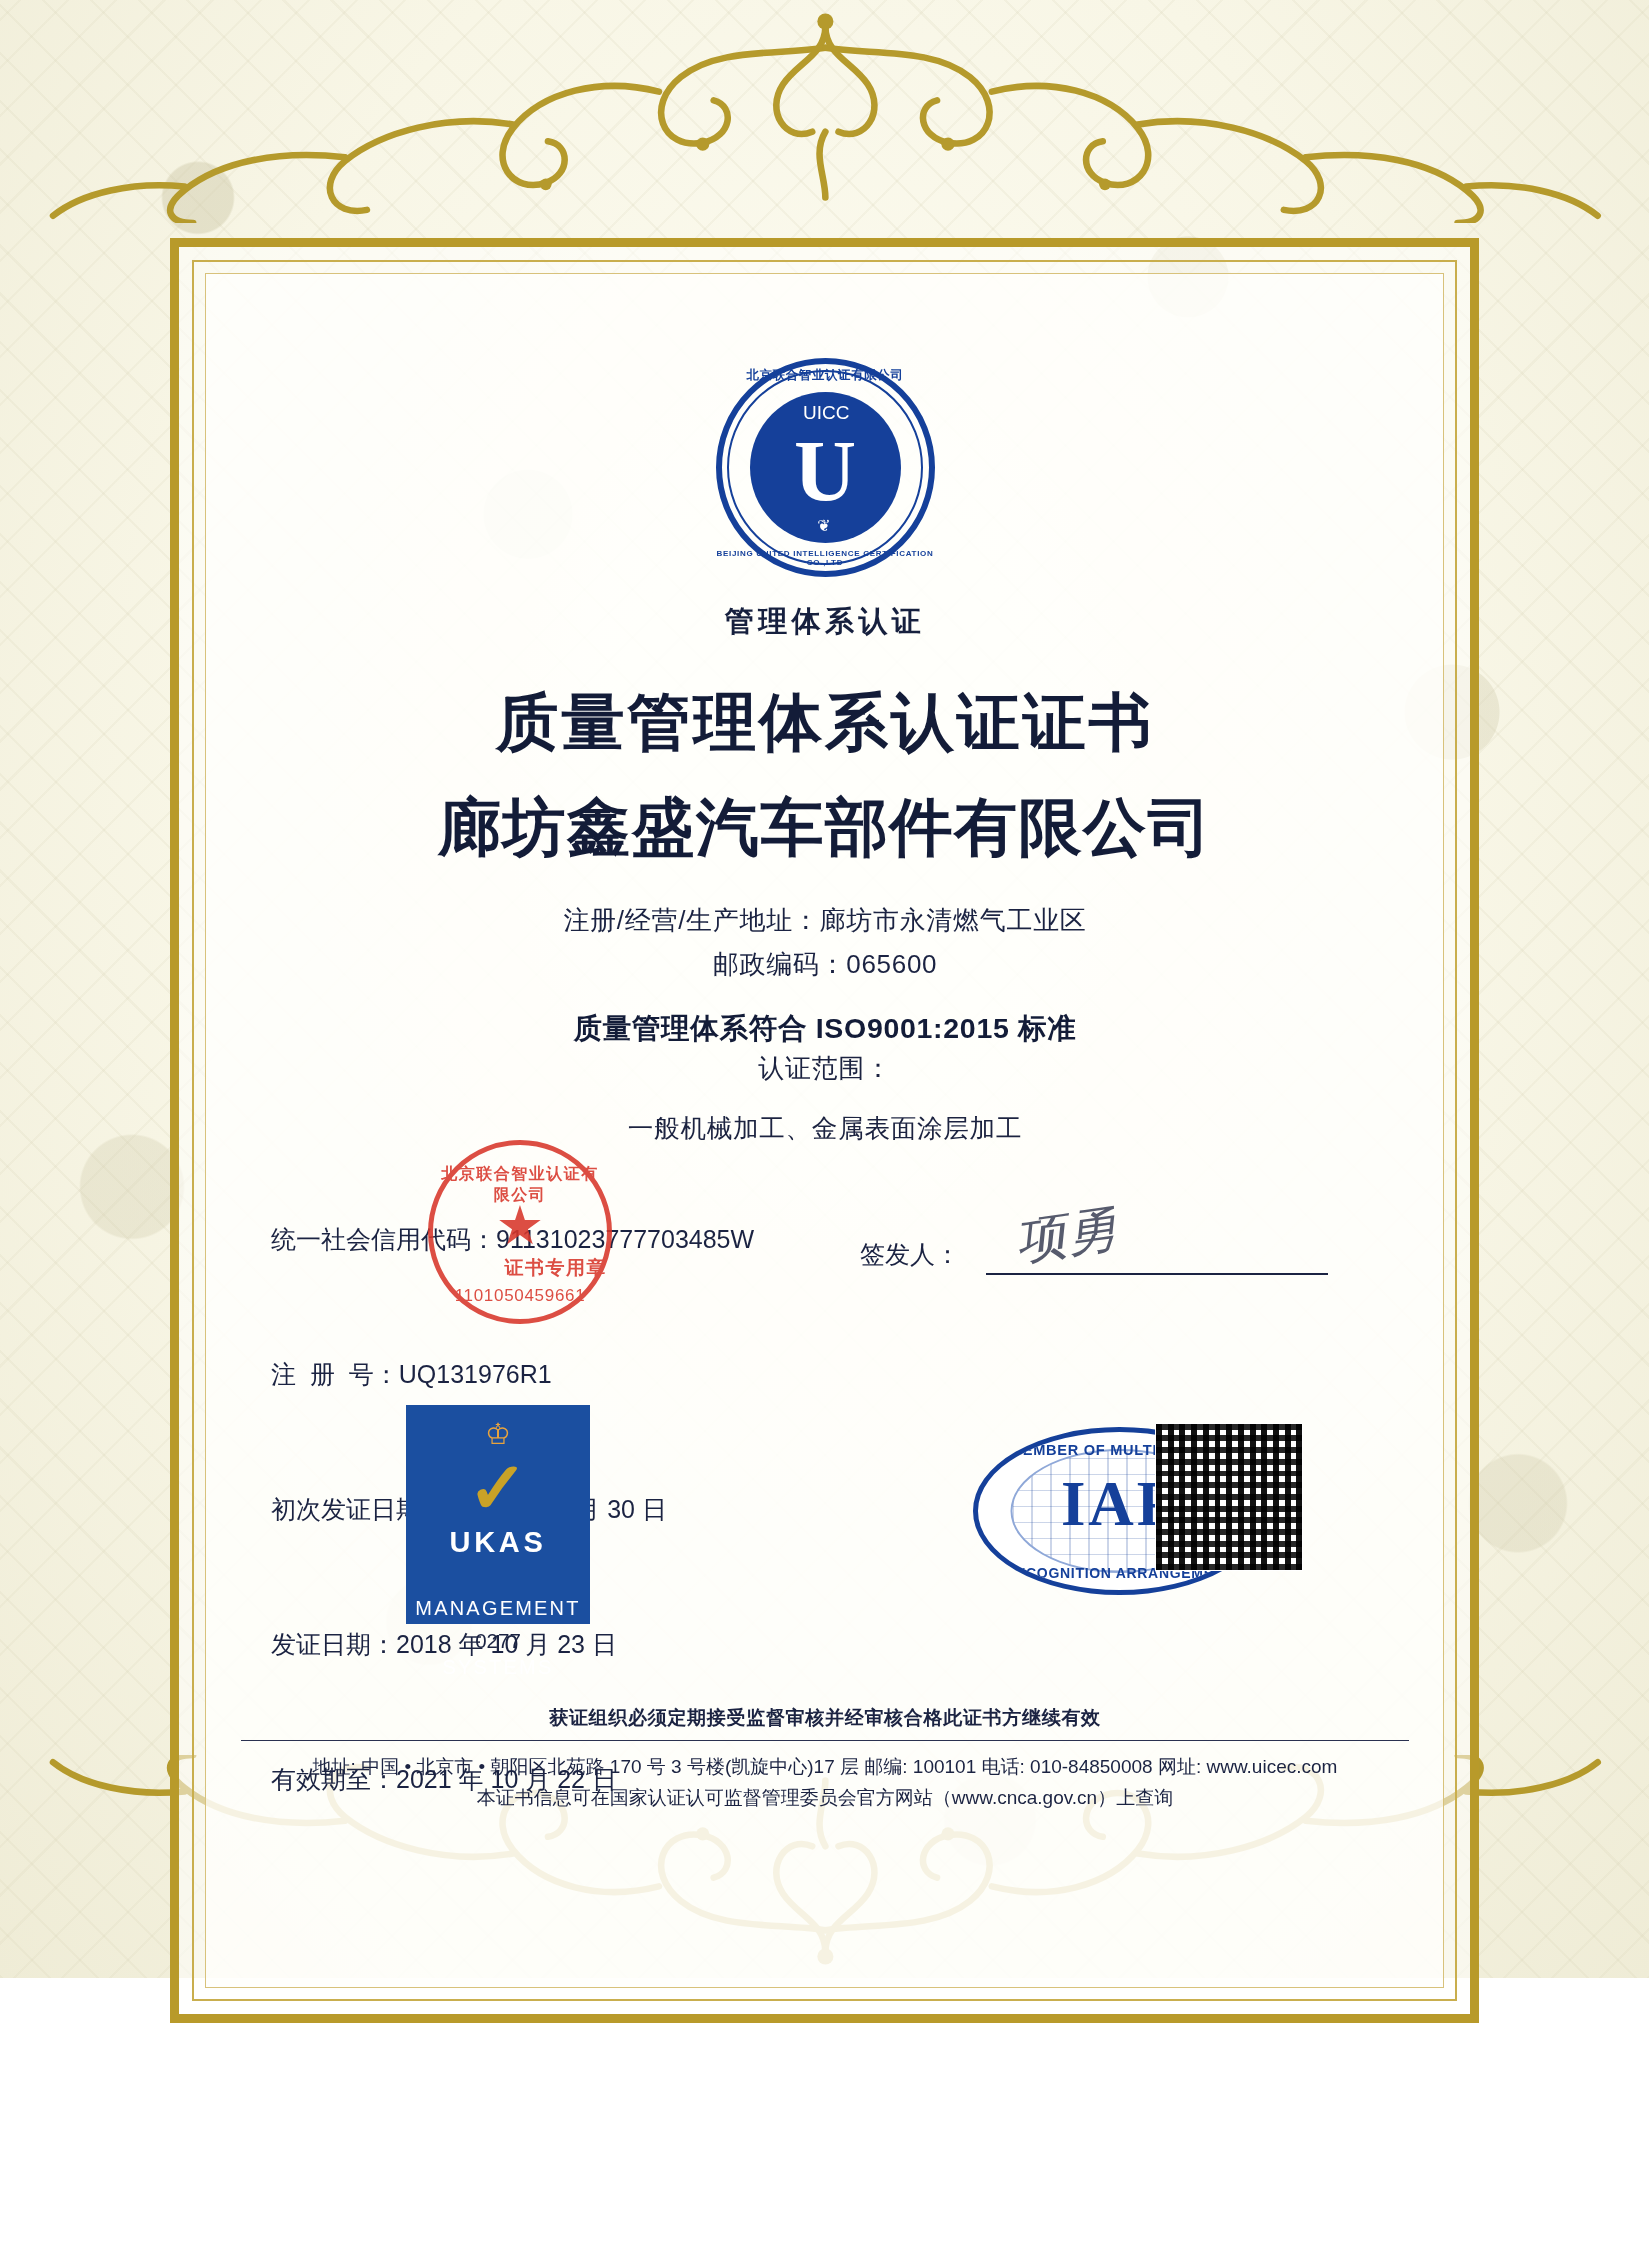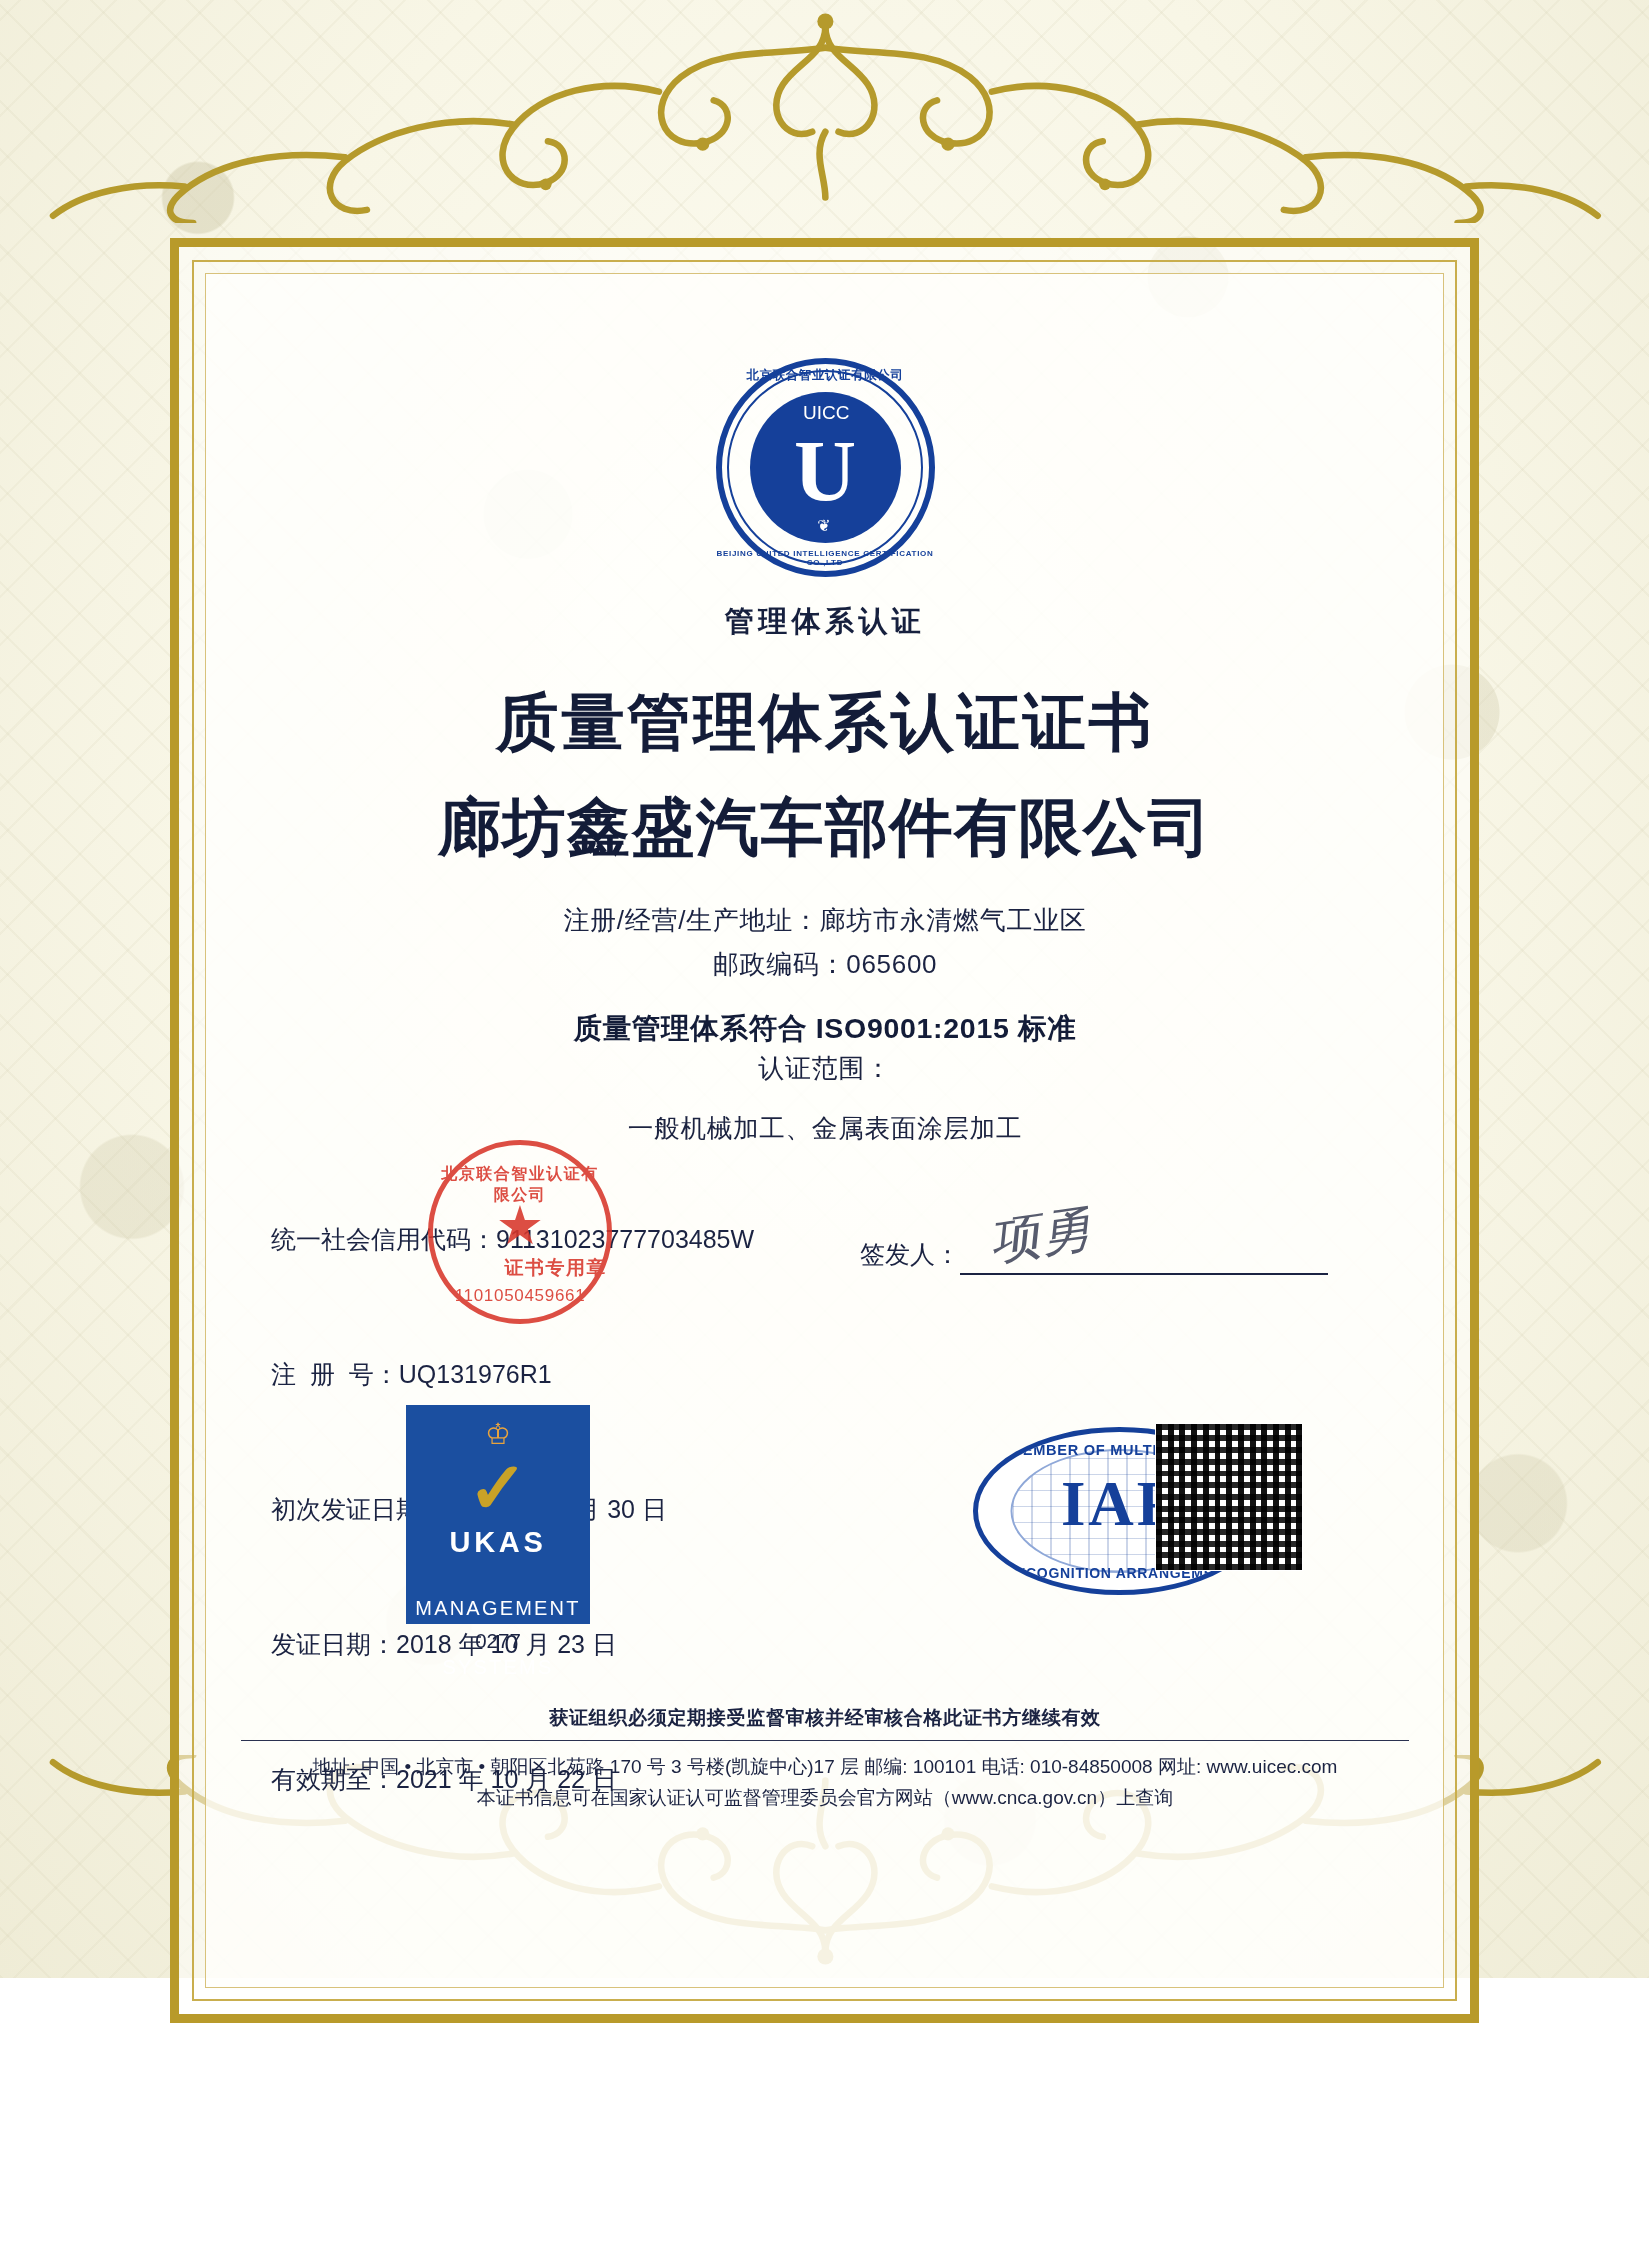--- a/index.html
+++ b/index.html
@@ -229,21 +229,21 @@
   .details .row { white-space: pre; }
 
   
   .issuer {
     position: absolute;
     right: 110px;
     top: 951px;
     width: 468px;
     display: flex;
     align-items: flex-end;
-    gap: 0;
+    gap: 26px;
   }
   .issuer .label {
     font-size: 25px;
     color: #1b2342;
     white-space: nowrap;
     padding-bottom: 4.4px;
   }
   .issuer .sig-line {
     flex: 1;
     border-bottom: 2.2px solid #1b2342;

